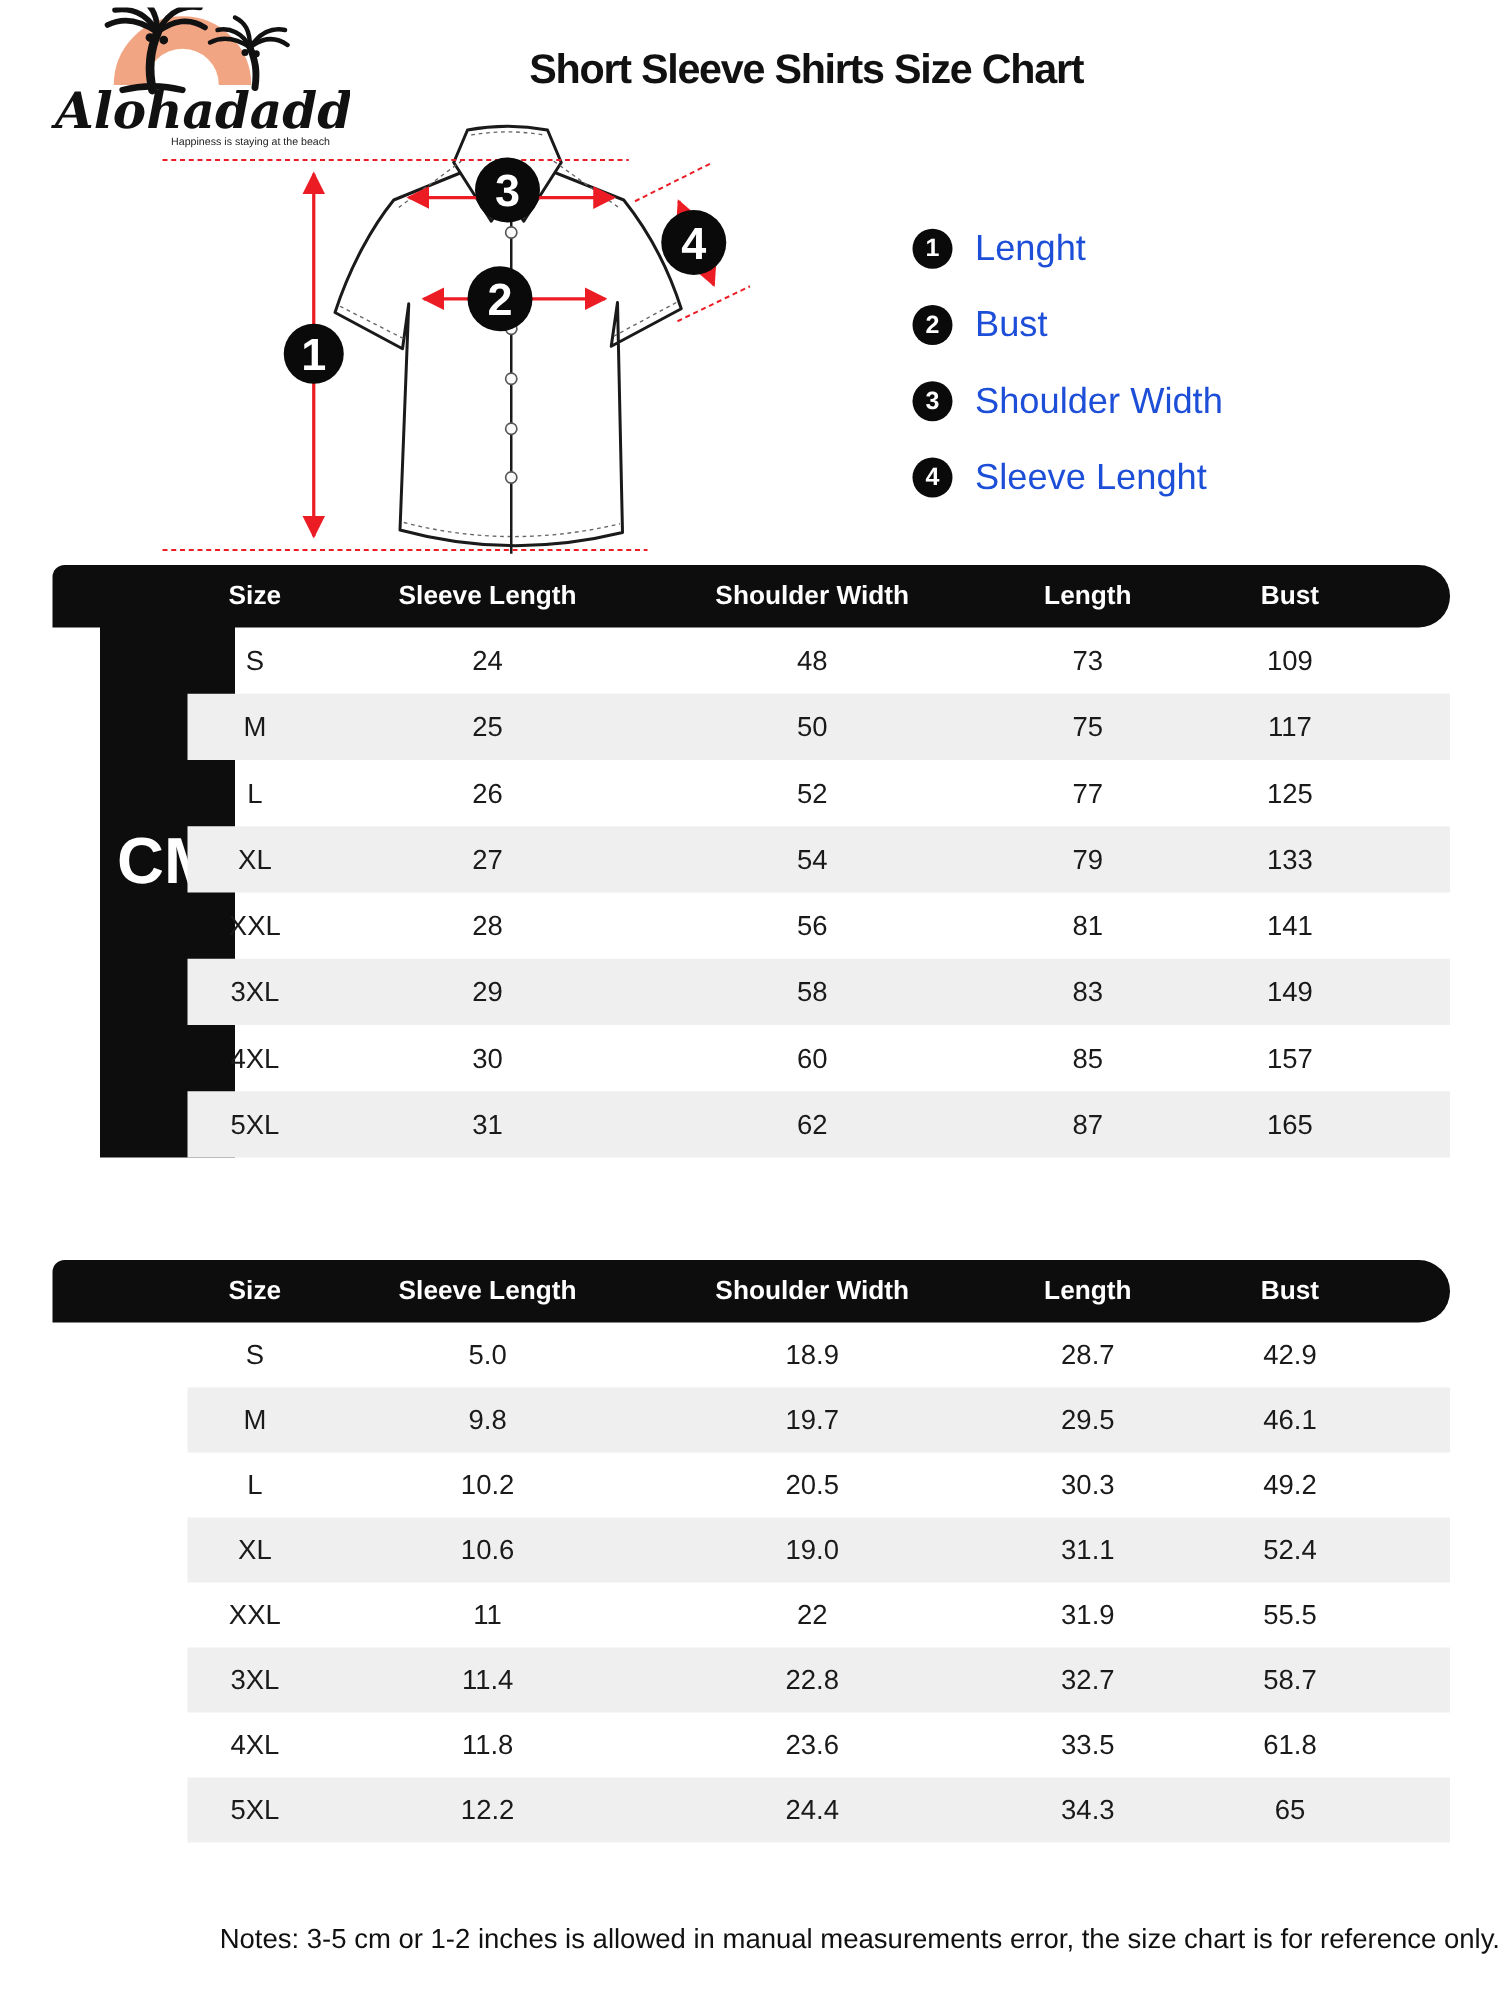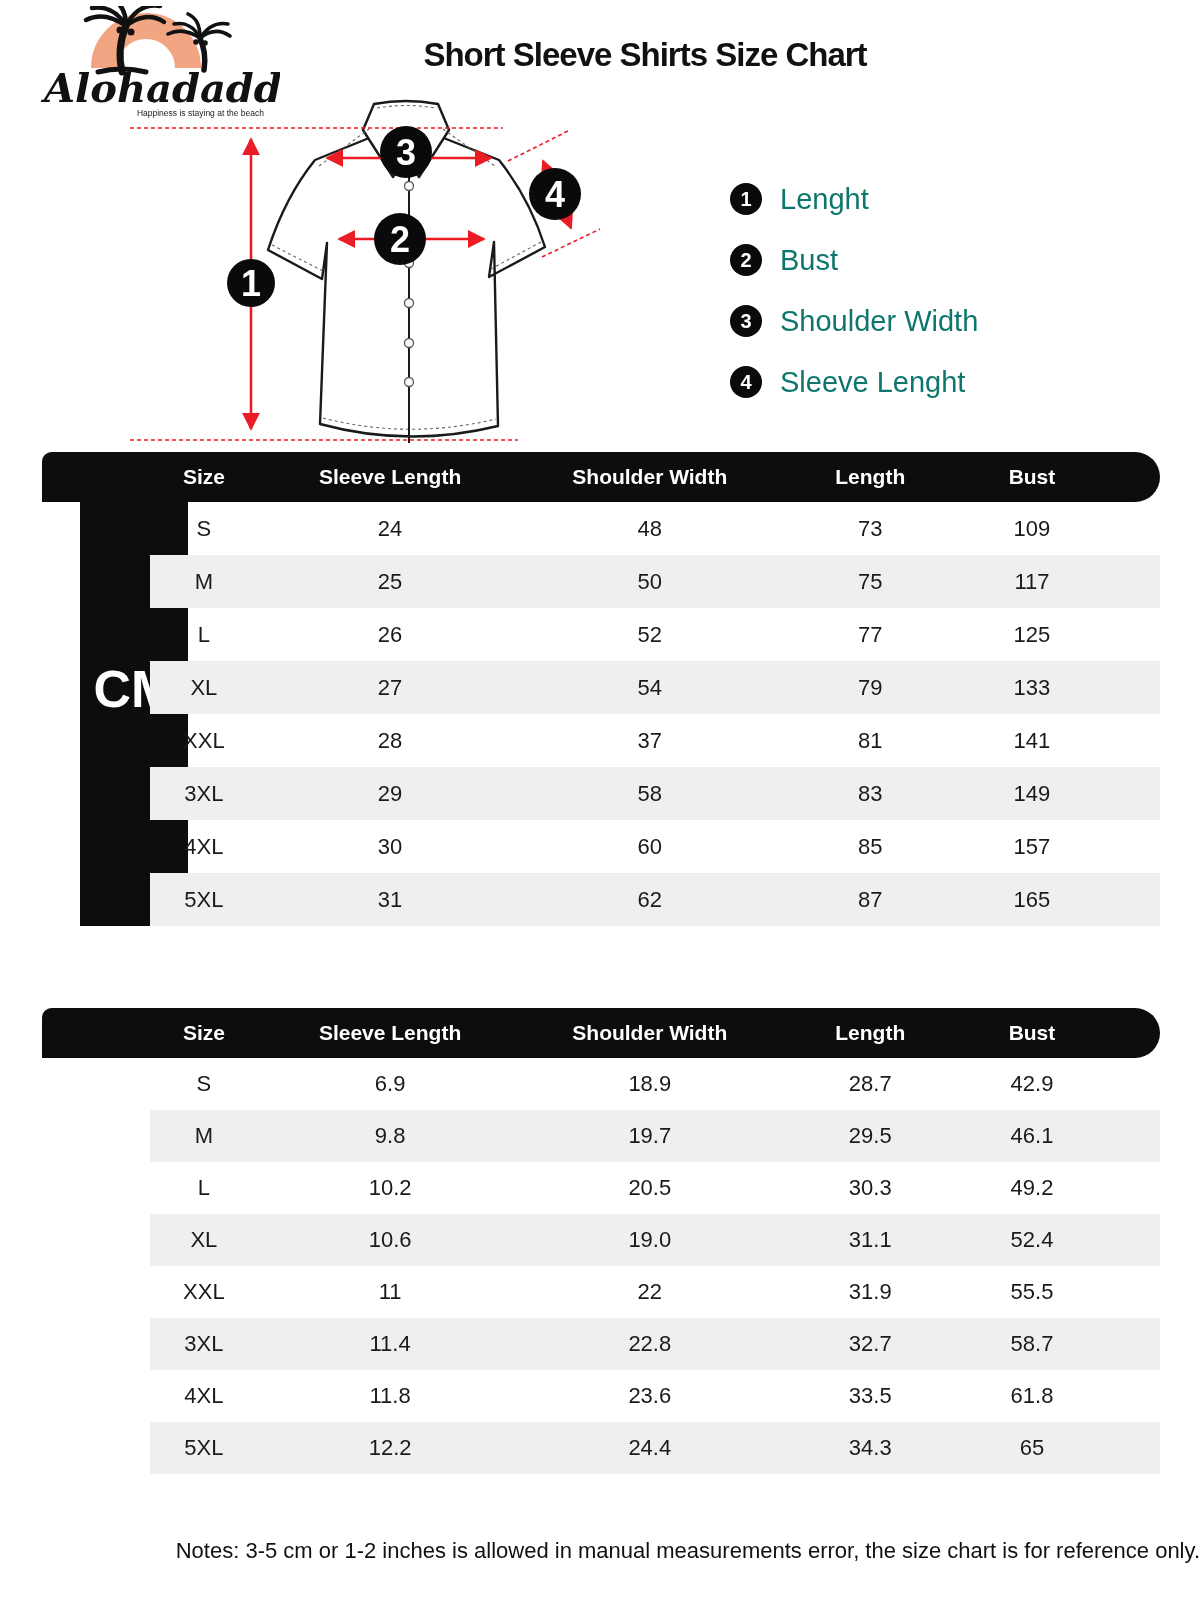--- a/index.html
+++ b/index.html
@@ -16,21 +16,21 @@
   
   #diagram{position:absolute;left:118px;top:95px;width:504px;height:358px;}
   
   #legend{position:absolute;left:730px;top:180px;display:flex;flex-direction:column;gap:23px;}
   .legend-item{display:flex;align-items:center;gap:18px;height:38px;}
   .num-badge{
     width:32px;height:32px;border-radius:50%;background:#0a0a0a;color:#fff;
     display:flex;align-items:center;justify-content:center;
     font-size:20px;font-weight:bold;flex:0 0 32px;
   }
-  .legend-label{font-size:29px;color:#0f766e;}
+  .legend-label{font-size:29px;color:#1d4ed8;}
   
   .tbl{position:absolute;left:42px;width:1118px;}
   #cm-table{top:452px;height:474px;}
   #inch-table{top:1008px;height:466px;}
   .unit-sidebar{
     position:absolute;left:0;top:0;bottom:0;width:108px;background:#0d0d0d;
     border-radius:10px 0 0 0;display:flex;align-items:center;justify-content:center;
     color:#fff;font-weight:bold;
   }
   #cm-table .unit-sidebar{font-size:52px;margin-left:38px;}
@@ -205,21 +205,21 @@
         <div class="row alt">
           <span class="col c0">XL</span>
           <span class="col c1">27</span>
           <span class="col c2">54</span>
           <span class="col c3">79</span>
           <span class="col c4">133</span>
         </div>
         <div class="row">
           <span class="col c0">XXL</span>
           <span class="col c1">28</span>
-          <span class="col c2">37</span>
+          <span class="col c2">56</span>
           <span class="col c3">81</span>
           <span class="col c4">141</span>
         </div>
         <div class="row alt">
           <span class="col c0">3XL</span>
           <span class="col c1">29</span>
           <span class="col c2">58</span>
           <span class="col c3">83</span>
           <span class="col c4">149</span>
         </div>
@@ -244,21 +244,21 @@
     <div class="thead">
         <span class="col c0">Size</span>
         <span class="col c1">Sleeve Length</span>
         <span class="col c2">Shoulder Width</span>
         <span class="col c3">Length</span>
         <span class="col c4">Bust</span>
       </div>
     <div class="rows">
         <div class="row">
           <span class="col c0">S</span>
-          <span class="col c1">6.9</span>
+          <span class="col c1">5.0</span>
           <span class="col c2">18.9</span>
           <span class="col c3">28.7</span>
           <span class="col c4">42.9</span>
         </div>
         <div class="row alt">
           <span class="col c0">M</span>
           <span class="col c1">9.8</span>
           <span class="col c2">19.7</span>
           <span class="col c3">29.5</span>
           <span class="col c4">46.1</span>

